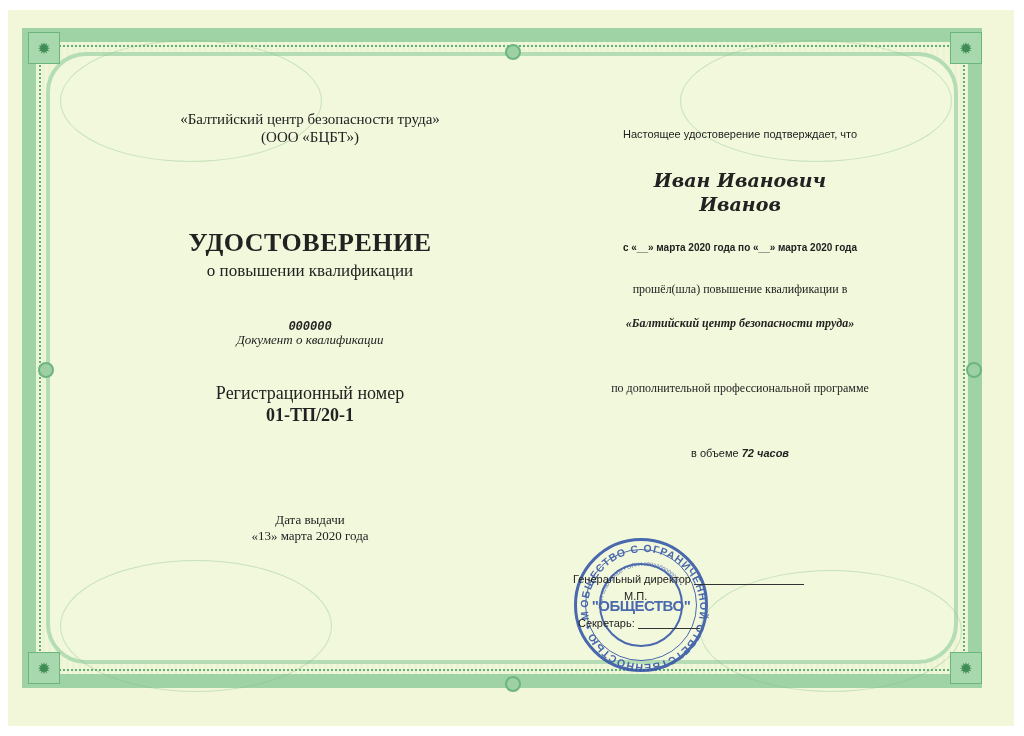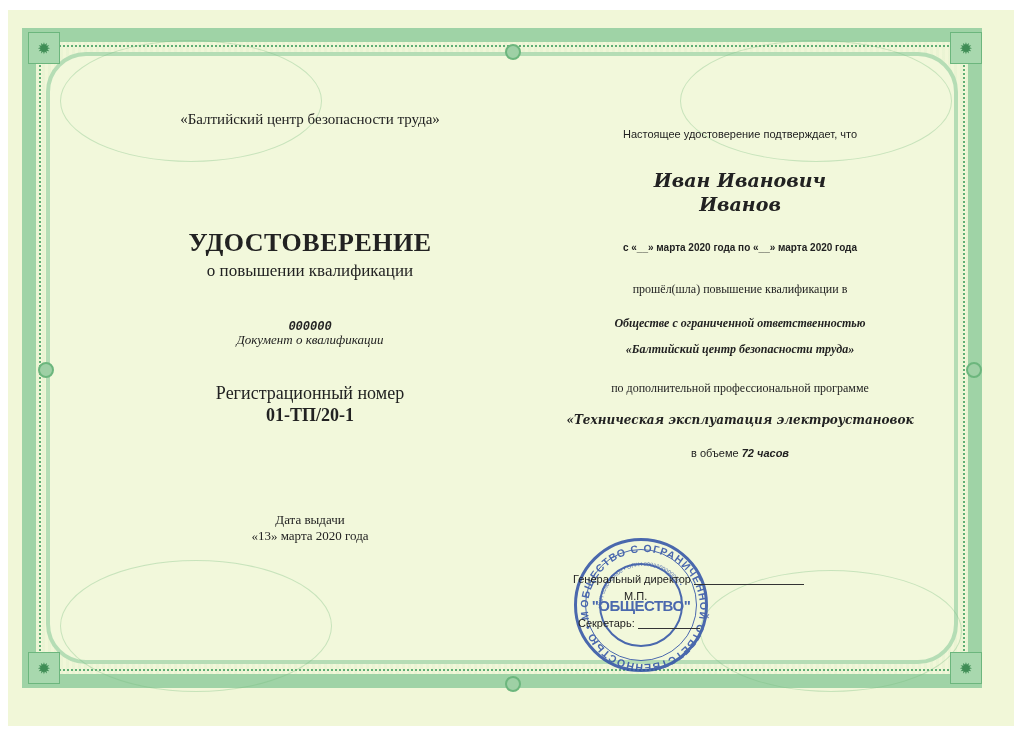--- a/index.html
+++ b/index.html
@@ -112,46 +112,45 @@
 <div class="corner" style="left:28px;top:652px;">✹</div>
 <div class="corner" style="left:950px;top:652px;">✹</div>
 
 <div class="mid-ornament" style="left:505px;top:44px;"></div>
 <div class="mid-ornament" style="left:505px;top:676px;"></div>
 <div class="mid-ornament" style="left:38px;top:362px;"></div>
 <div class="mid-ornament" style="left:966px;top:362px;"></div>
 
 <div class="col left-col org">
   <div>«Балтийский центр безопасности труда»</div>
+  <div>(ООО «БЦБТ»)</div>
 </div>
 <div class="col left-col title">УДОСТОВЕРЕНИЕ</div>
 <div class="col left-col subtitle">о повышении квалификации</div>
 <div class="col left-col number">000000</div>
 <div class="col left-col doc-type">Документ о квалификации</div>
 <div class="col left-col reg-label">Регистрационный номер</div>
 <div class="col left-col reg-num">01-ТП/20-1</div>
 <div class="col left-col city">
   <div>Дата выдачи</div>
   <div>«13» марта 2020 года</div>
 </div>
 
 <div class="col right-col confirm">Настоящее удостоверение подтверждает, что</div>
 <div class="col right-col name">
   <div>Иван Иванович</div>
   <div>Иванов</div>
 </div>
 <div class="col right-col dates">с «__» марта 2020 года по «__» марта 2020 года</div>
 <div class="col right-col passed">прошёл(шла) повышение квалификации в</div>
 <div class="col right-col org-it">
-  <div>Обществе с ограниченной ответственностью</div>
   <div>«Балтийский центр безопасности труда»</div>
 </div>
 <div class="col right-col program-label">по дополнительной профессиональной программе</div>
 <div class="col right-col program">
-  <div>«Техническая эксплуатация электроустановок</div>
 </div>
 <div class="col right-col hours">
   <span>в объеме</span>
   <b>72 часов</b>
 </div>
 
 <div class="stamp">
   <svg width="134" height="134" viewBox="0 0 134 134">
     <defs>
       <path id="ringOuter" d="M67,67 m-56,0 a56,56 0 1,1 112,0 a56,56 0 1,1 -112,0"></path>

